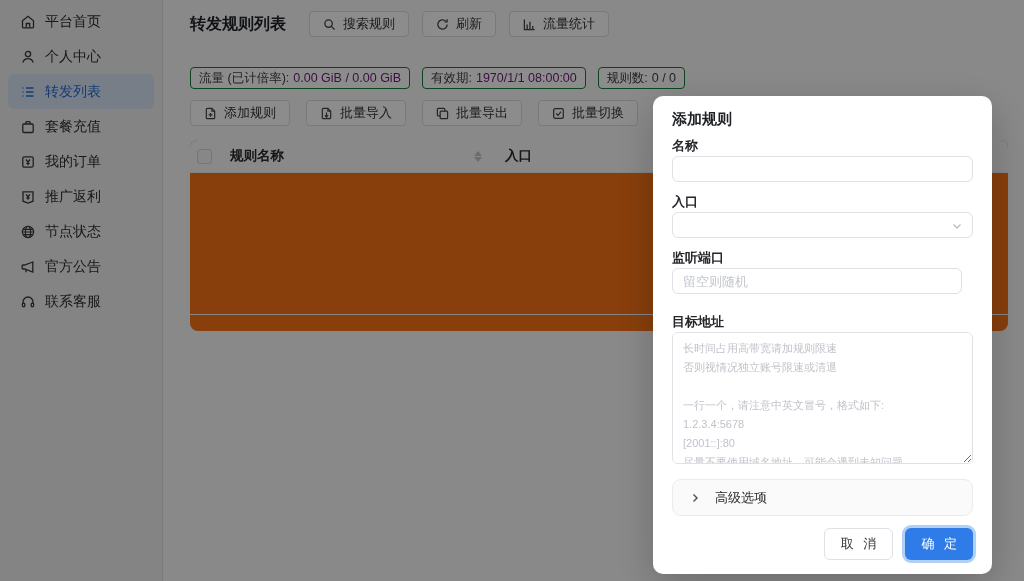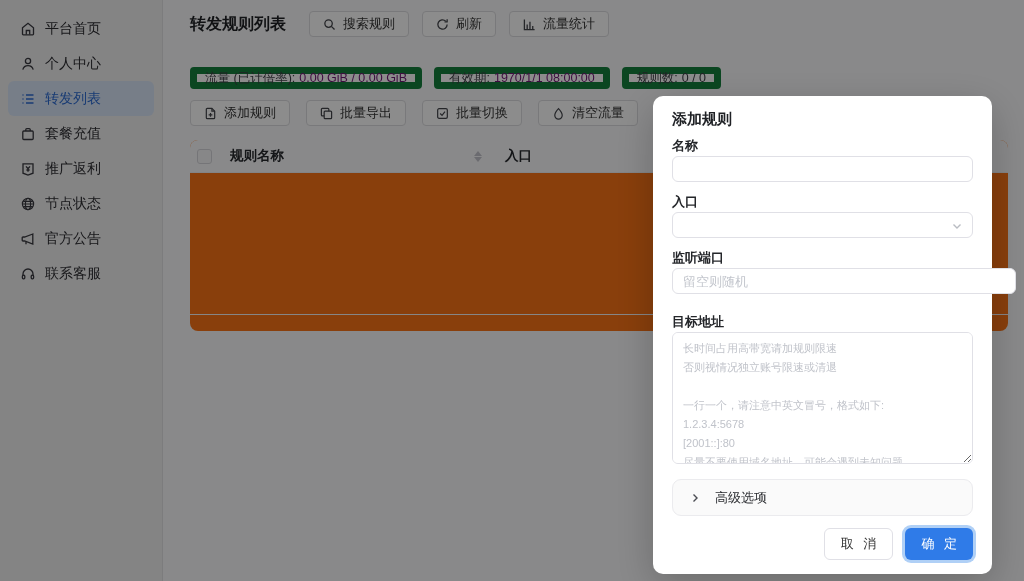--- a/index.html
+++ b/index.html
@@ -6,21 +6,21 @@
   html,body { width:1024px; height:581px; overflow:hidden; }
   body {
     font-family: "Liberation Sans", "DejaVu Sans", sans-serif;
     background:#fafafb; color:#2e2e32; font-size:14px;
   }
   .app { display:flex; width:1024px; height:581px; }
 
   
   .sidebar {
     width:163px; height:100%; background:#f0f0f1;
-    border-right:1px solid #e2e2e4; padding-top:11px; flex:none;
+    border-right:1px solid #e2e2e4; padding-top:4px; flex:none;
   }
   .nav-item {
     height:35px; margin:0 8px; border-radius:6px;
     display:flex; align-items:center; padding-left:12px; gap:9px;
     color:#2e2e32; cursor:pointer;
   }
   .nav-item .nav-icon { width:16px; height:16px; display:flex; align-items:center; justify-content:center; color:#3a3a40; }
   .nav-item .nav-icon svg { width:16px; height:16px; }
   .nav-item span.lbl { font-size:14px; }
   .nav-item.active { background:#d9e6f8; color:#2c6bd2; }
@@ -34,21 +34,21 @@
     height:26px; display:inline-flex; align-items:center; gap:7px;
     padding:0 13px; background:#fff; border:1px solid #dcdce0;
     border-radius:4px; font-size:13px; color:#333; cursor:pointer;
     font-family:Liberation Serif, serif;
   }
   .tool-btn svg, .action-btn svg { width:13px; height:13px; color:#44464c; }
 
   .stats-row { margin-top:30px; display:flex; gap:12px; }
   .stat-badge {
     height:22px; display:inline-flex; align-items:center;
-    background:#fff; border:7px solid #15803d; border-radius:4px;
+    background:#fff; border:1px solid #15803d; border-radius:4px;
     padding:0 8px; font-size:12.5px; color:#3c3e44; white-space:nowrap;
   }
   .stat-badge .val { margin-left:4px; }
   .stat-badge .val.blue { color:#701a75; }
 
   .actions-row { margin-top:11px; display:flex; gap:16px; }
 
   .table-card {
     margin-top:14px; width:818px; background:#f97316; border-radius:8px;
     overflow:hidden;
@@ -87,21 +87,21 @@
     line-height:15px; margin:12px 0 3px 0;
   }
   .field-label.first { margin-top:10px; }
   .field-label.target { margin-top:20px; }
   .txt-input {
     width:100%; height:26px; border:1px solid #e0e0e6; border-radius:6px;
     padding:0 10px; font-size:13px; color:#333; background:#fff; outline:none;
     font-family:inherit;
   }
   .txt-input::placeholder { color:#c3c6cd; }
-  .txt-input.port { width:344px; }
+  .txt-input.port { width:290px; }
   .select-box {
     position:relative; width:100%; height:26px; border:1px solid #e0e0e6;
     border-radius:6px; background:#fff; cursor:pointer;
   }
   .select-box .chev {
     position:absolute; right:9px; top:7px; width:12px; height:12px; color:#b9bcc2;
   }
   .ta-input {
     width:100%; height:132px; border:1px solid #e0e0e6; border-radius:6px;
     padding:6px 10px; font-size:11px; line-height:19px; color:#333;
@@ -166,20 +166,29 @@
     <div class="nav-item">
       <span class="nav-icon">
         <svg viewBox="0 0 16 16" fill="none" stroke="currentColor" stroke-width="1.3">
             <rect x="2.8" y="5" width="10.4" height="8.5" rx="1"></rect>
             <path d="M5.8 5V3.6a1 1 0 0 1 1-1h2.4a1 1 0 0 1 1 1V5"></path>
           </svg>
       </span>
       <span class="lbl">套餐充值</span>
     </div>
 
+    <div class="nav-item">
+      <span class="nav-icon">
+        <svg viewBox="0 0 16 16" fill="none" stroke="currentColor" stroke-width="1.3">
+            <rect x="2.8" y="2.8" width="10.4" height="10.4" rx="1.5"></rect>
+            <path d="M5.9 5.5 8 8l2.1-2.5M8 8v3.3M6.3 9.3h3.4"></path>
+          </svg>
+      </span>
+      <span class="lbl">我的订单</span>
+    </div>
 
     <div class="nav-item">
       <span class="nav-icon">
         <svg viewBox="0 0 16 16" fill="none" stroke="currentColor" stroke-width="1.3">
             <path d="M3 2.8h10v9.4l-5 1.8-5-1.8z"></path>
             <path d="M6 5.3 8 7.7l2-2.4M8 7.7v3M6.4 9h3.2"></path>
           </svg>
       </span>
       <span class="lbl">推广返利</span>
     </div>
@@ -263,20 +272,27 @@
       </span>
     </div>
 
     <div class="actions-row">
       <button class="action-btn">
         <svg viewBox="0 0 14 14" fill="none" stroke="currentColor" stroke-width="1.3">
             <path d="M8.5 1.5h-5a1 1 0 0 0-1 1v9a1 1 0 0 0 1 1h7a1 1 0 0 0 1-1V4.5z"></path>
             <path d="M8.5 1.5v3h3M7 6.5v4M5 8.5h4"></path>
           </svg>
         <span>添加规则</span>
+      </button>
+      <button class="action-btn">
+        <svg viewBox="0 0 14 14" fill="none" stroke="currentColor" stroke-width="1.3">
+            <path d="M8.5 1.5h-5a1 1 0 0 0-1 1v9a1 1 0 0 0 1 1h7a1 1 0 0 0 1-1V4.5z"></path>
+            <path d="M8.5 1.5v3h3M7 6v4.5M5.2 9l1.8 1.8L8.8 9"></path>
+          </svg>
+        <span>批量导入</span>
       </button>
       <button class="action-btn">
         <svg viewBox="0 0 14 14" fill="none" stroke="currentColor" stroke-width="1.3">
             <rect x="4.5" y="4.5" width="8" height="8" rx="1"></rect>
             <path d="M9.5 4.5v-2a1 1 0 0 0-1-1h-6a1 1 0 0 0-1 1v6a1 1 0 0 0 1 1h2"></path>
           </svg>
         <span>批量导出</span>
       </button>
       <button class="action-btn">
         <svg viewBox="0 0 14 14" fill="none" stroke="currentColor" stroke-width="1.3">

